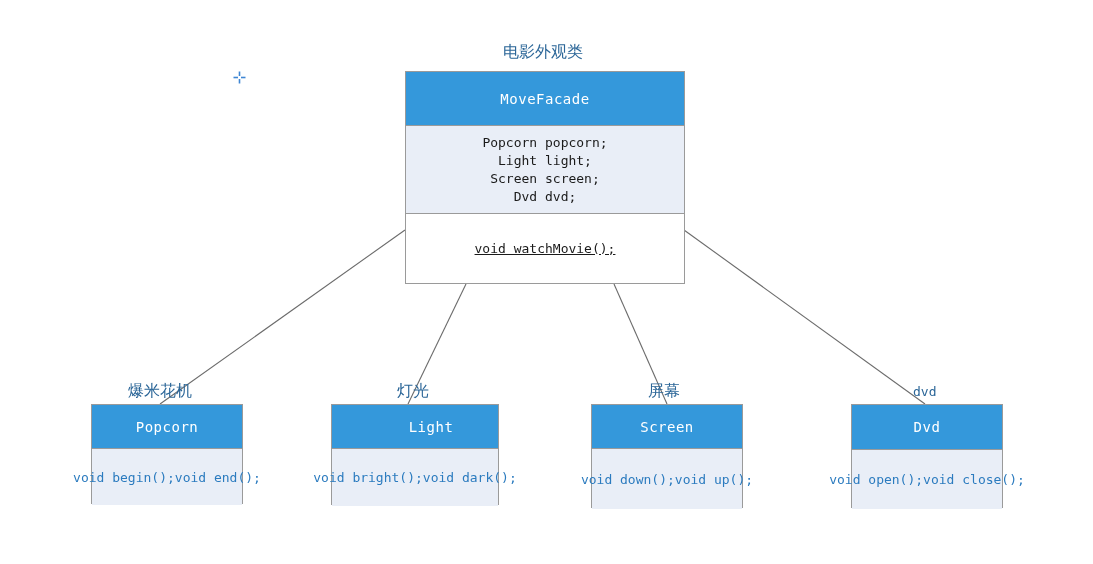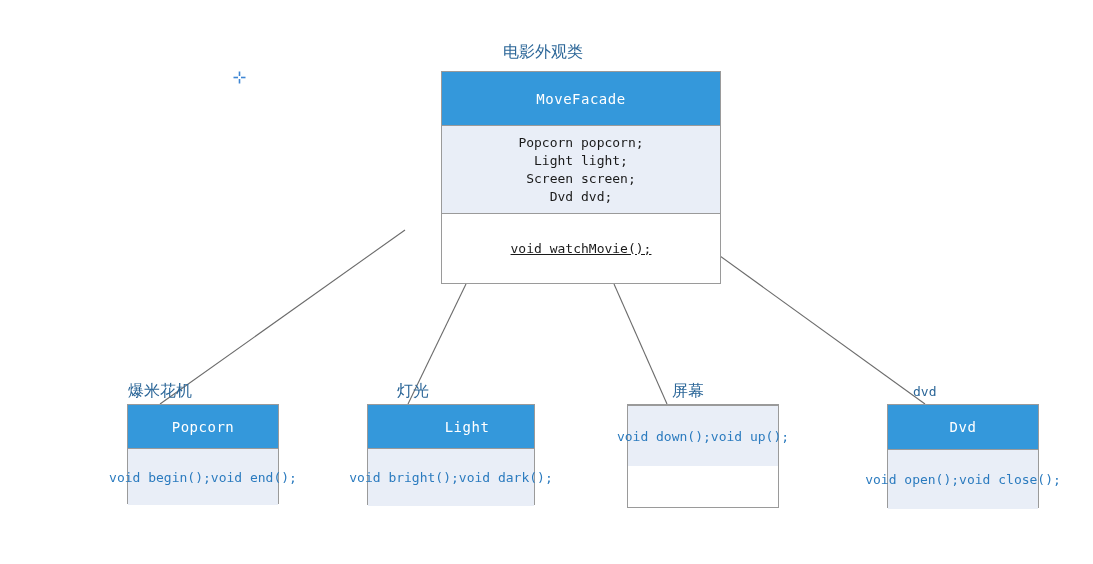--- a/index.html
+++ b/index.html
@@ -25,21 +25,20 @@
     height: 564px;
     pointer-events: none;
   }
 
   
   .uml-box {
     position: absolute;
     box-sizing: border-box;
     border: 1px solid #9a9a9a;
     background: #ffffff;
-    margin-left: 36px;
   }
   .uml-header {
     box-sizing: border-box;
     background: #3498db;
     color: #ffffff;
     font-family: "DejaVu Sans Mono", monospace;
     font-size: 14px;
     display: flex;
     align-items: center;
     justify-content: center;
@@ -158,22 +157,23 @@
 
   <div class="anno" style="left:397px; top:381px;">灯光</div>
   <div class="uml-box" style="left:331px; top:404px; width:168px; height:101px;">
     <div class="uml-header" style="height:43px;padding-left:32px;">Light</div>
     <div class="leaf-body" style="height:58px;">
       <div class="mline">void bright();</div>
       <div class="mline">void dark();</div>
     </div>
   </div>
 
-  <div class="anno" style="left:672px; top:381px;">屏幕</div>
+  <div class="anno" style="left:648px; top:381px;">屏幕</div>
   <div class="uml-box" style="left:591px; top:404px; width:152px; height:104px;">
+    <div class="uml-header" style="height:43px;">Screen</div>
     <div class="leaf-body" style="height:61px;">
       <div class="mline">void down();</div>
       <div class="mline">void up();</div>
     </div>
   </div>
 
   <div class="anno anno-latin" style="left:913px; top:384px;">dvd</div>
   <div class="uml-box" style="left:851px; top:404px; width:152px; height:104px;">
     <div class="uml-header" style="height:44px;">Dvd</div>
     <div class="leaf-body" style="height:60px;">

